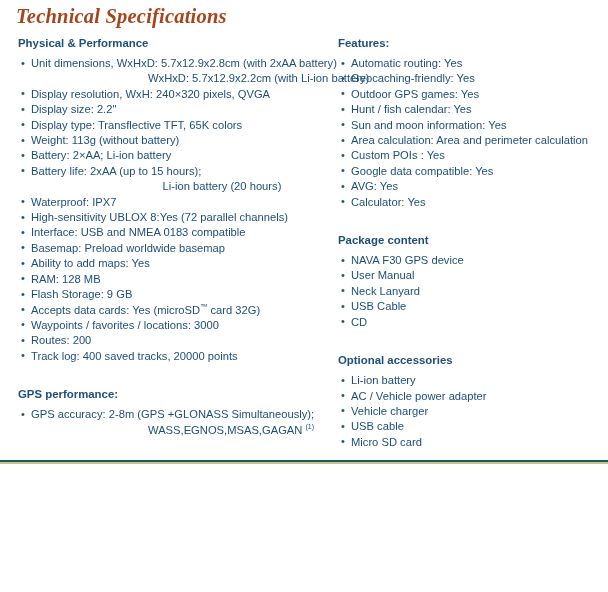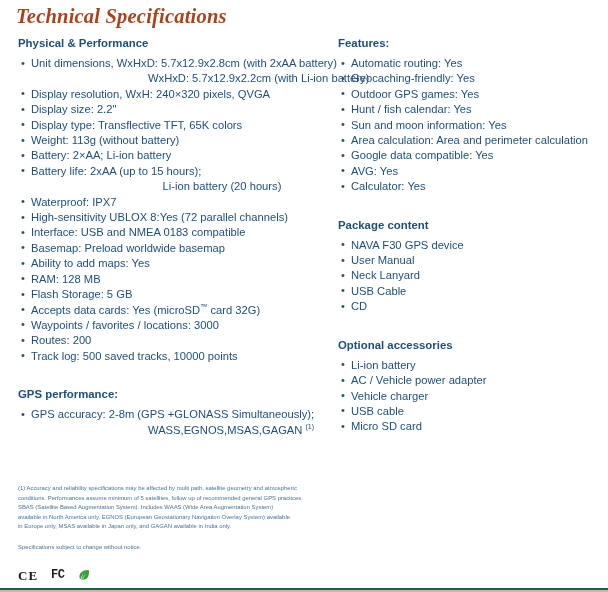--- a/index.html
+++ b/index.html
@@ -3,21 +3,21 @@
 <meta charset="utf-8">
 <style>
   html, body {
     margin: 0;
     padding: 0;
     background: #ffffff;
   }
   .page {
     position: relative;
     width: 608px;
-    height: 592px;
+    height: 464px;
     background: #ffffff;
     overflow: hidden;
     font-family: "Liberation Sans", sans-serif;
     box-sizing: border-box;
   }
   .title {
     position: absolute;
     left: 16px;
     top: 5px;
     font-family: "Liberation Serif", serif;
@@ -167,41 +167,42 @@
         <li class="bulleted">Battery life:  2xAA (up to 15 hours);</li>
         <li class="cont">Li-ion battery (20 hours)</li>
         <li class="bulleted">Waterproof:  IPX7</li>
         <li class="bulleted">High-sensitivity UBLOX 8:Yes (72 parallel channels)</li>
         <li class="bulleted">Interface:  USB and NMEA 0183 compatible</li>
       </ul>
       <ul class="specs">
         <li class="bulleted">Basemap:   Preload worldwide basemap</li>
         <li class="bulleted">Ability to add maps:   Yes</li>
         <li class="bulleted">RAM:   128 MB</li>
-        <li class="bulleted">Flash Storage:   5 GB</li>
+        <li class="bulleted">Flash Storage:   9 GB</li>
         <li class="bulleted">Accepts data cards:   Yes (microSD<sup class="tm">™</sup> card 32G)</li>
         <li class="bulleted">Waypoints / favorites / locations:  3000</li>
         <li class="bulleted">Routes:  200</li>
-        <li class="bulleted">Track log: 500 saved tracks, 10000 points</li>
+        <li class="bulleted">Track log: 400 saved tracks, 20000 points</li>
       </ul>
       <div class="sec-head gap">GPS performance:</div>
       <ul class="specs">
         <li class="bulleted">GPS accuracy: 2-8m (GPS +GLONASS Simultaneously);</li>
         <li class="cont-wide">WASS,EGNOS,MSAS,GAGAN <sup class="fn">(1)</sup></li>
       </ul>
     </div>
   <div class="col col-right">
       <div class="sec-head">Features:</div>
       <ul class="specs">
         <li class="bulleted">Automatic routing:  Yes</li>
         <li class="bulleted">Geocaching-friendly:  Yes</li>
         <li class="bulleted">Outdoor GPS games:  Yes</li>
         <li class="bulleted">Hunt / fish calendar:  Yes</li>
         <li class="bulleted">Sun and moon information:  Yes</li>
         <li class="bulleted">Area calculation:  Area and perimeter calculation</li>
+        <li class="bulleted">Custom POIs :  Yes</li>
         <li class="bulleted">Google data compatible: Yes</li>
         <li class="bulleted">AVG:  Yes</li>
         <li class="bulleted">Calculator:  Yes</li>
       </ul>
       <div class="sec-head gap">Package content</div>
       <ul class="specs">
         <li class="bulleted">NAVA F30 GPS device</li>
         <li class="bulleted">User Manual</li>
         <li class="bulleted">Neck Lanyard</li>
         <li class="bulleted">USB Cable</li>

